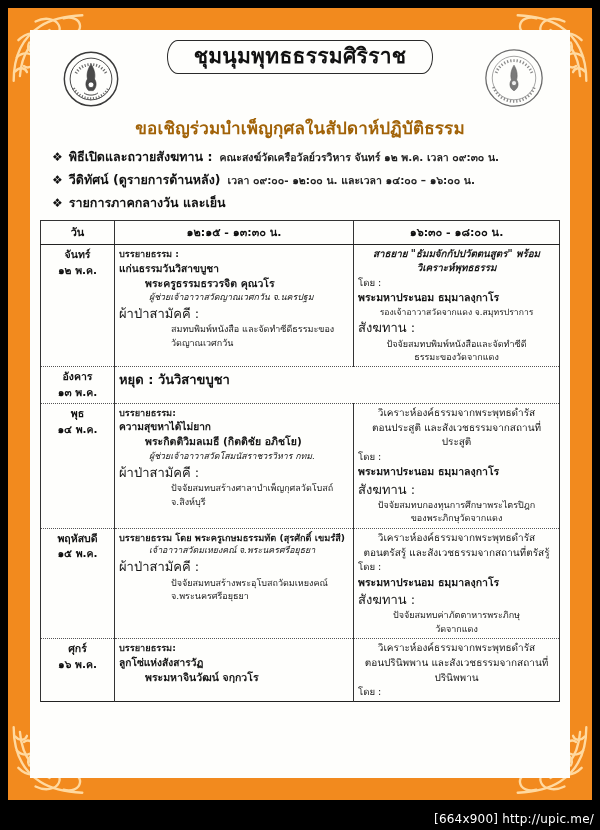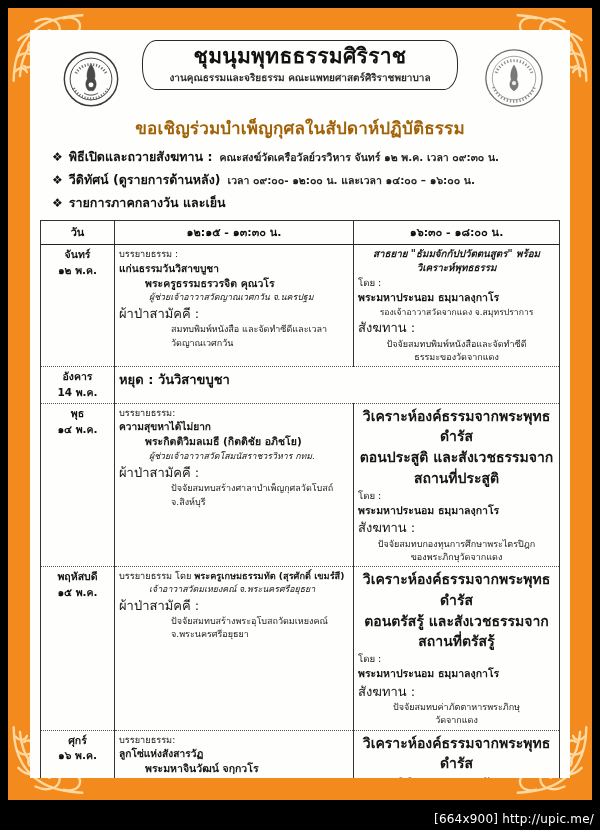--- a/index.html
+++ b/index.html
@@ -210,31 +210,31 @@
 
   .slot-cell {
     font-size: 9.2px;
     color: #151515;
     line-height: 1.48;
     padding: 3px 5px 4px 5px;
   }
   .slot-cell.mid { border-right: 1.2px solid #333; }
 
   .ln { display: block; }
-  .ln.lead       { font-weight: normal; }
+  .ln.lead       { font-weight: bold; }
   .ln.topic      { font-weight: bold; font-size: 10.2px; }
   .ln.monk       { font-weight: bold; font-size: 10.5px; padding-left: 26px; }
   .ln.monk-c     { font-weight: bold; font-size: 10.5px; }
   .ln.position   { font-style: italic; font-size: 8.8px; padding-left: 30px; }
   .ln.position-c { font-size: 8.6px; text-align: center; }
   .ln.offer      { font-size: 13px; }
   .ln.offer-ind  { font-size: 9px; padding-left: 52px; }
   .ln.offer-c    { font-size: 9px; text-align: center; }
   .ln.title-it   { font-style: italic; font-weight: bold; font-size: 9.8px; text-align: center; }
-  .ln.title-c    { font-weight: bold; font-size: 14px; text-align: center; }
+  .ln.title-c    { font-weight: normal; font-size: 10px; text-align: center; }
   .ln.byline     { font-size: 9.6px; }
 
   .holiday-cell {
     text-align: left;
     font-size: 13px;
     font-weight: bold;
     color: #111;
     padding: 6px 0 7px 0;
   }
 
@@ -323,21 +323,20 @@
         <circle cx="50" cy="50" r="34" fill="none" stroke="#8a8a8a" stroke-width="1.2"></circle>
         <path d="M50 30 C45 38 44 46 46 53 C42 58 43 66 50 70 C57 66 58 58 54 53 C56 46 55 38 50 30 Z" fill="#7a7a7a" stroke="#5a5a5a" stroke-width="0.9"></path>
         <circle cx="50" cy="58" r="4" fill="#efefef" stroke="#5a5a5a" stroke-width="1"></circle>
         <path d="M22 42 A30 30 0 0 1 78 42" fill="none" stroke="#8a8a8a" stroke-width="4.5" stroke-dasharray="2 3"></path>
         <path d="M18 64 A34 34 0 0 0 82 64" fill="none" stroke="#8a8a8a" stroke-width="4.5" stroke-dasharray="2 3"></path>
       </svg>
 
       <div class="header-center">
         <div class="org-plate">
           <div class="org-title">ชุมนุมพุทธธรรมศิริราช</div>
-          <div class="org-sub">งานคุณธรรมและจริยธรรม  คณะแพทยศาสตร์ศิริราชพยาบาล</div>
         </div>
       </div>
     </div>
 
     <div class="invite-line">ขอเชิญร่วมบำเพ็ญกุศลในสัปดาห์ปฏิบัติธรรม</div>
 
 
 
     <div class="bullets">
       <div class="bullet-item">
@@ -375,38 +374,38 @@
           <td class="day-cell">
             <span class="dow">จันทร์</span>
             <span class="dnum">๑๒ พ.ค.</span>
           </td>
           <td class="slot-cell mid">
             <span class="ln lead">บรรยายธรรม :</span>
             <span class="ln topic">แก่นธรรมวันวิสาขบูชา</span>
             <span class="ln monk">พระครูธรรมธรวรจิต คุณวโร</span>
             <span class="ln position">ผู้ช่วยเจ้าอาวาสวัดญาณเวศกวัน จ.นครปฐม</span>
             <span class="ln offer">ผ้าป่าสามัคคี :</span>
-            <span class="ln offer-ind">สมทบพิมพ์หนังสือ และจัดทำซีดีและเวลา</span>
+            <span class="ln offer-ind">สมทบพิมพ์หนังสือ และจัดทำซีดีธรรมะของ</span>
             <span class="ln offer-ind">วัดญาณเวศกวัน</span>
           </td>
           <td class="slot-cell">
             <span class="ln title-it">สาธยาย "ธัมมจักกัปปวัตตนสูตร" พร้อมวิเคราะห์พุทธธรรม</span>
             <span class="ln byline">โดย :</span>
             <span class="ln monk-c">พระมหาประนอม ธมฺมาลงฺกาโร</span>
             <span class="ln position-c">รองเจ้าอาวาสวัดจากแดง จ.สมุทรปราการ</span>
             <span class="ln offer">สังฆทาน :</span>
             <span class="ln offer-c">ปัจจัยสมทบพิมพ์หนังสือและจัดทำซีดี</span>
             <span class="ln offer-c">ธรรมะของวัดจากแดง</span>
           </td>
         </tr>
 
         <tr>
           <td class="day-cell">
             <span class="dow">อังคาร</span>
-            <span class="dnum">14 พ.ค.</span>
+            <span class="dnum">๑๓ พ.ค.</span>
           </td>
           <td class="holiday-cell" colspan="2">หยุด : วันวิสาขบูชา</td>
         </tr>
 
         <tr>
           <td class="day-cell">
             <span class="dow">พุธ</span>
             <span class="dnum">๑๔ พ.ค.</span>
           </td>
           <td class="slot-cell mid">

